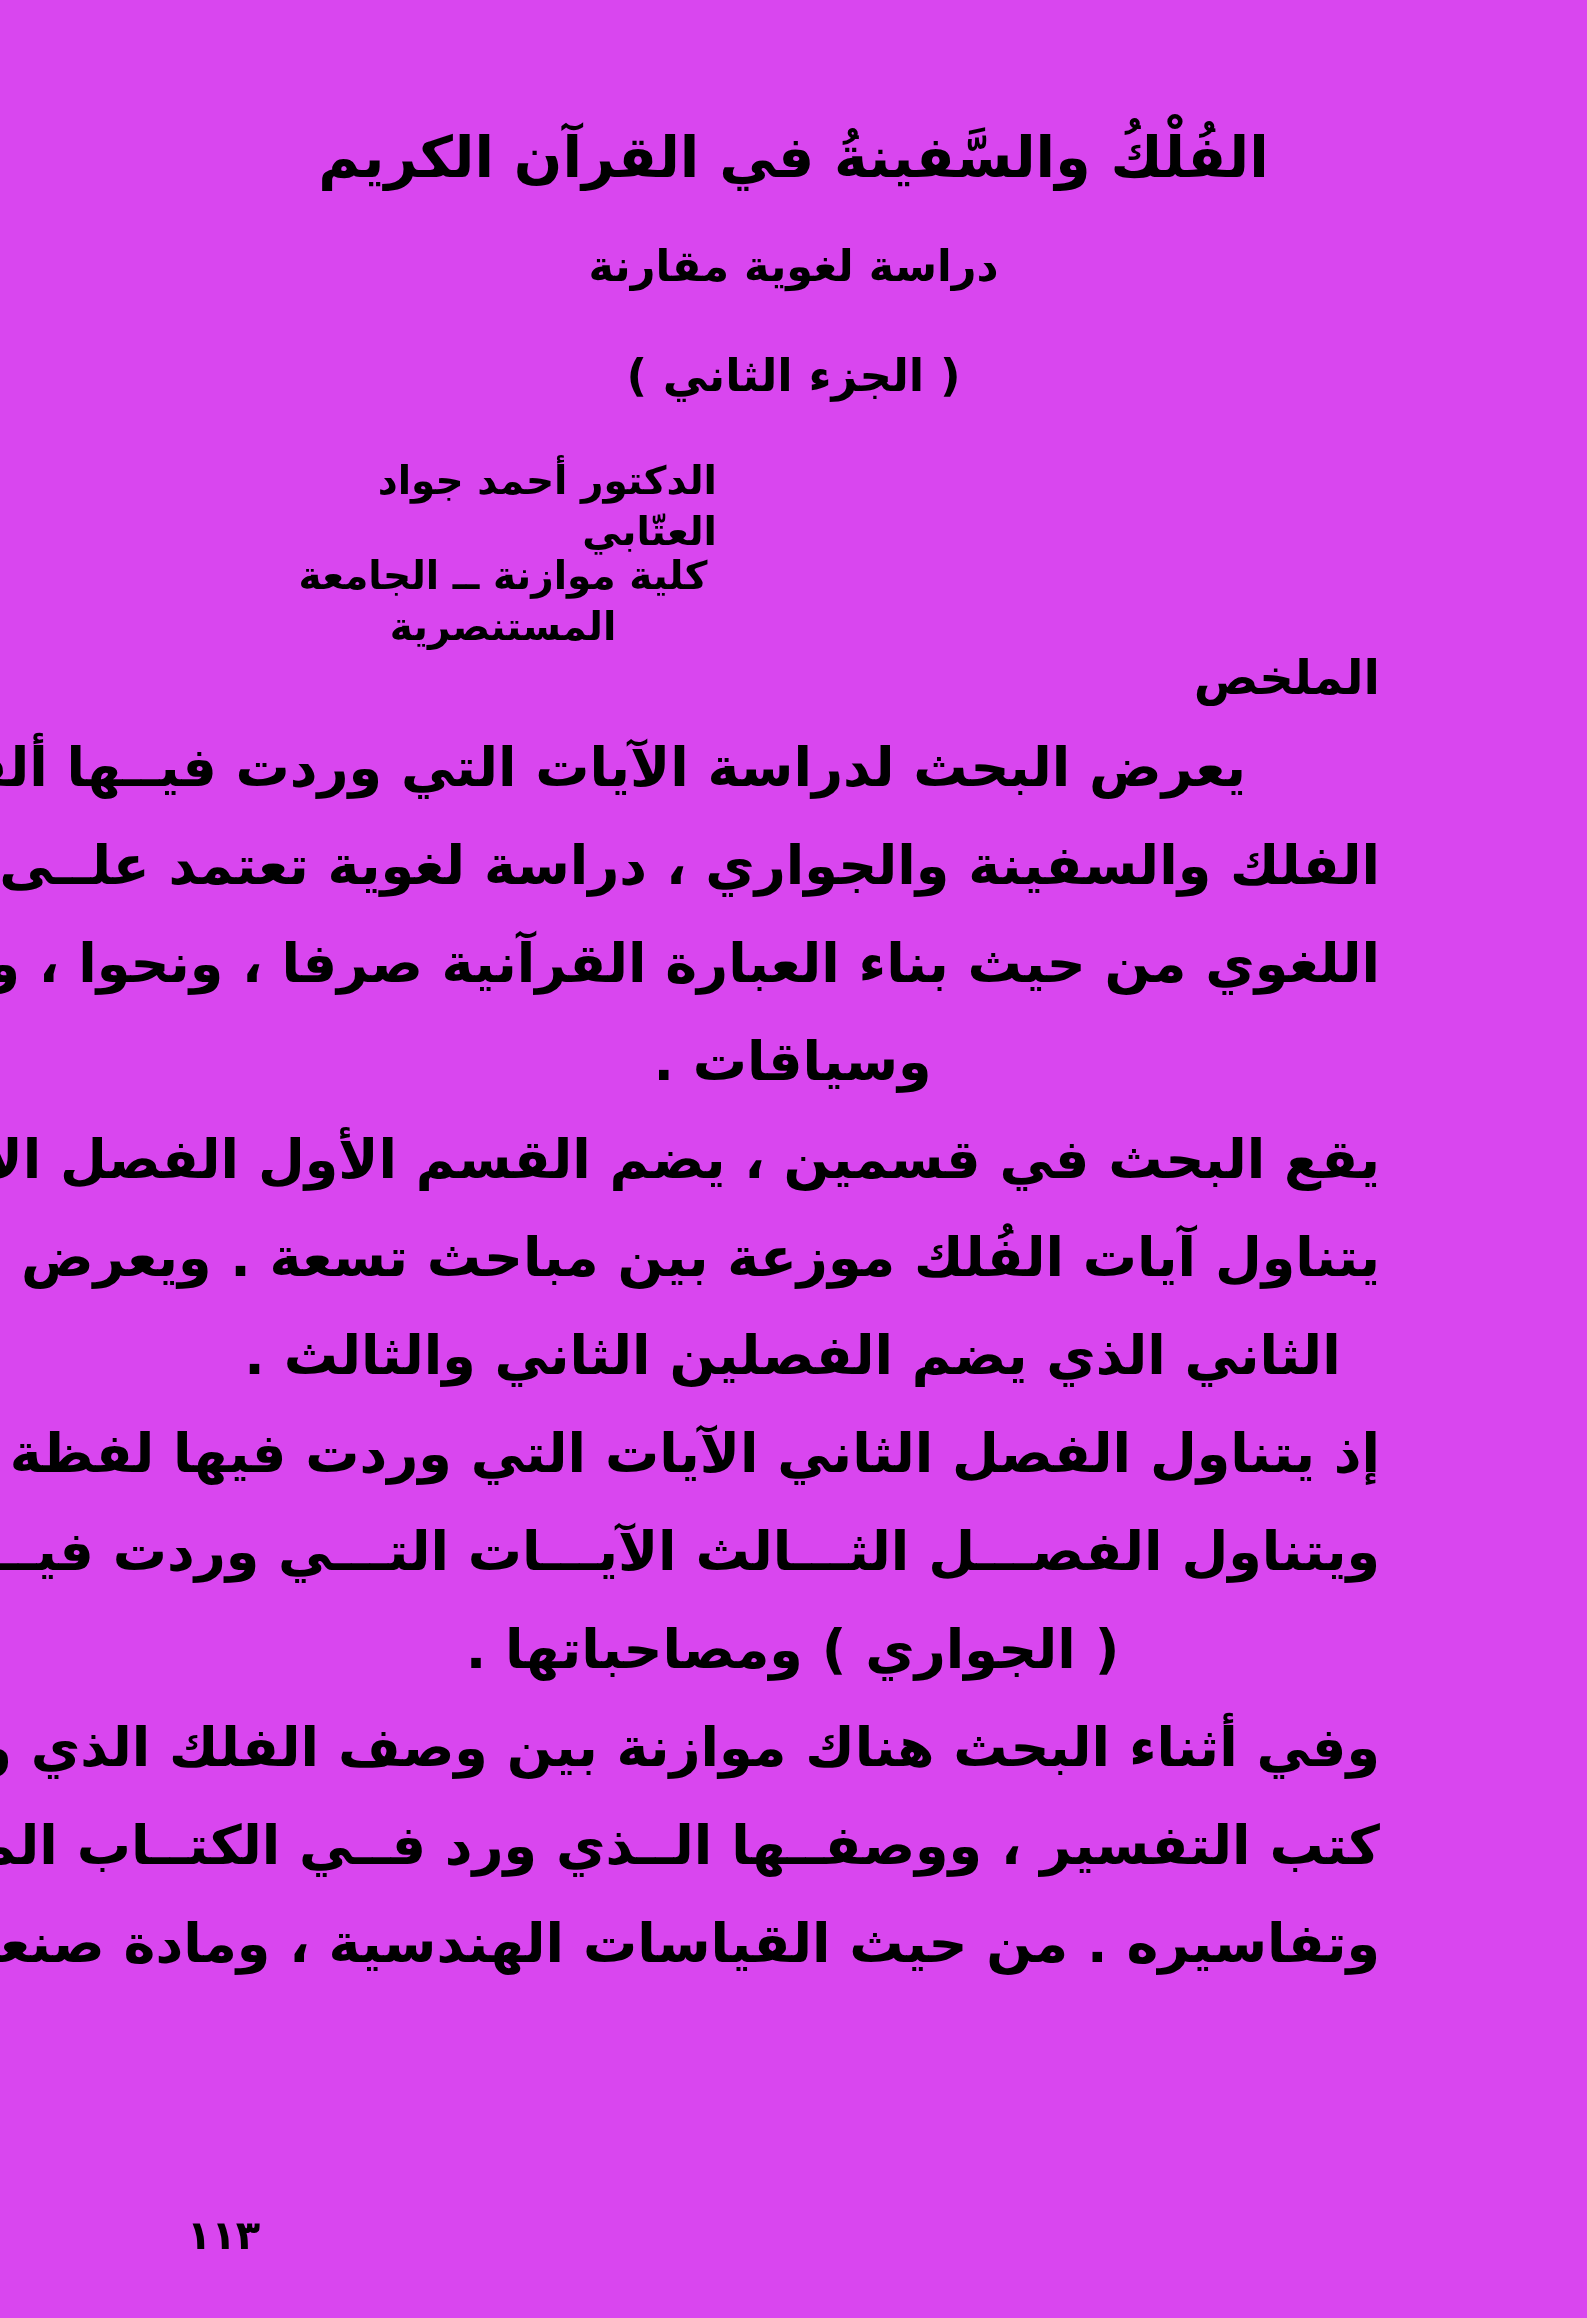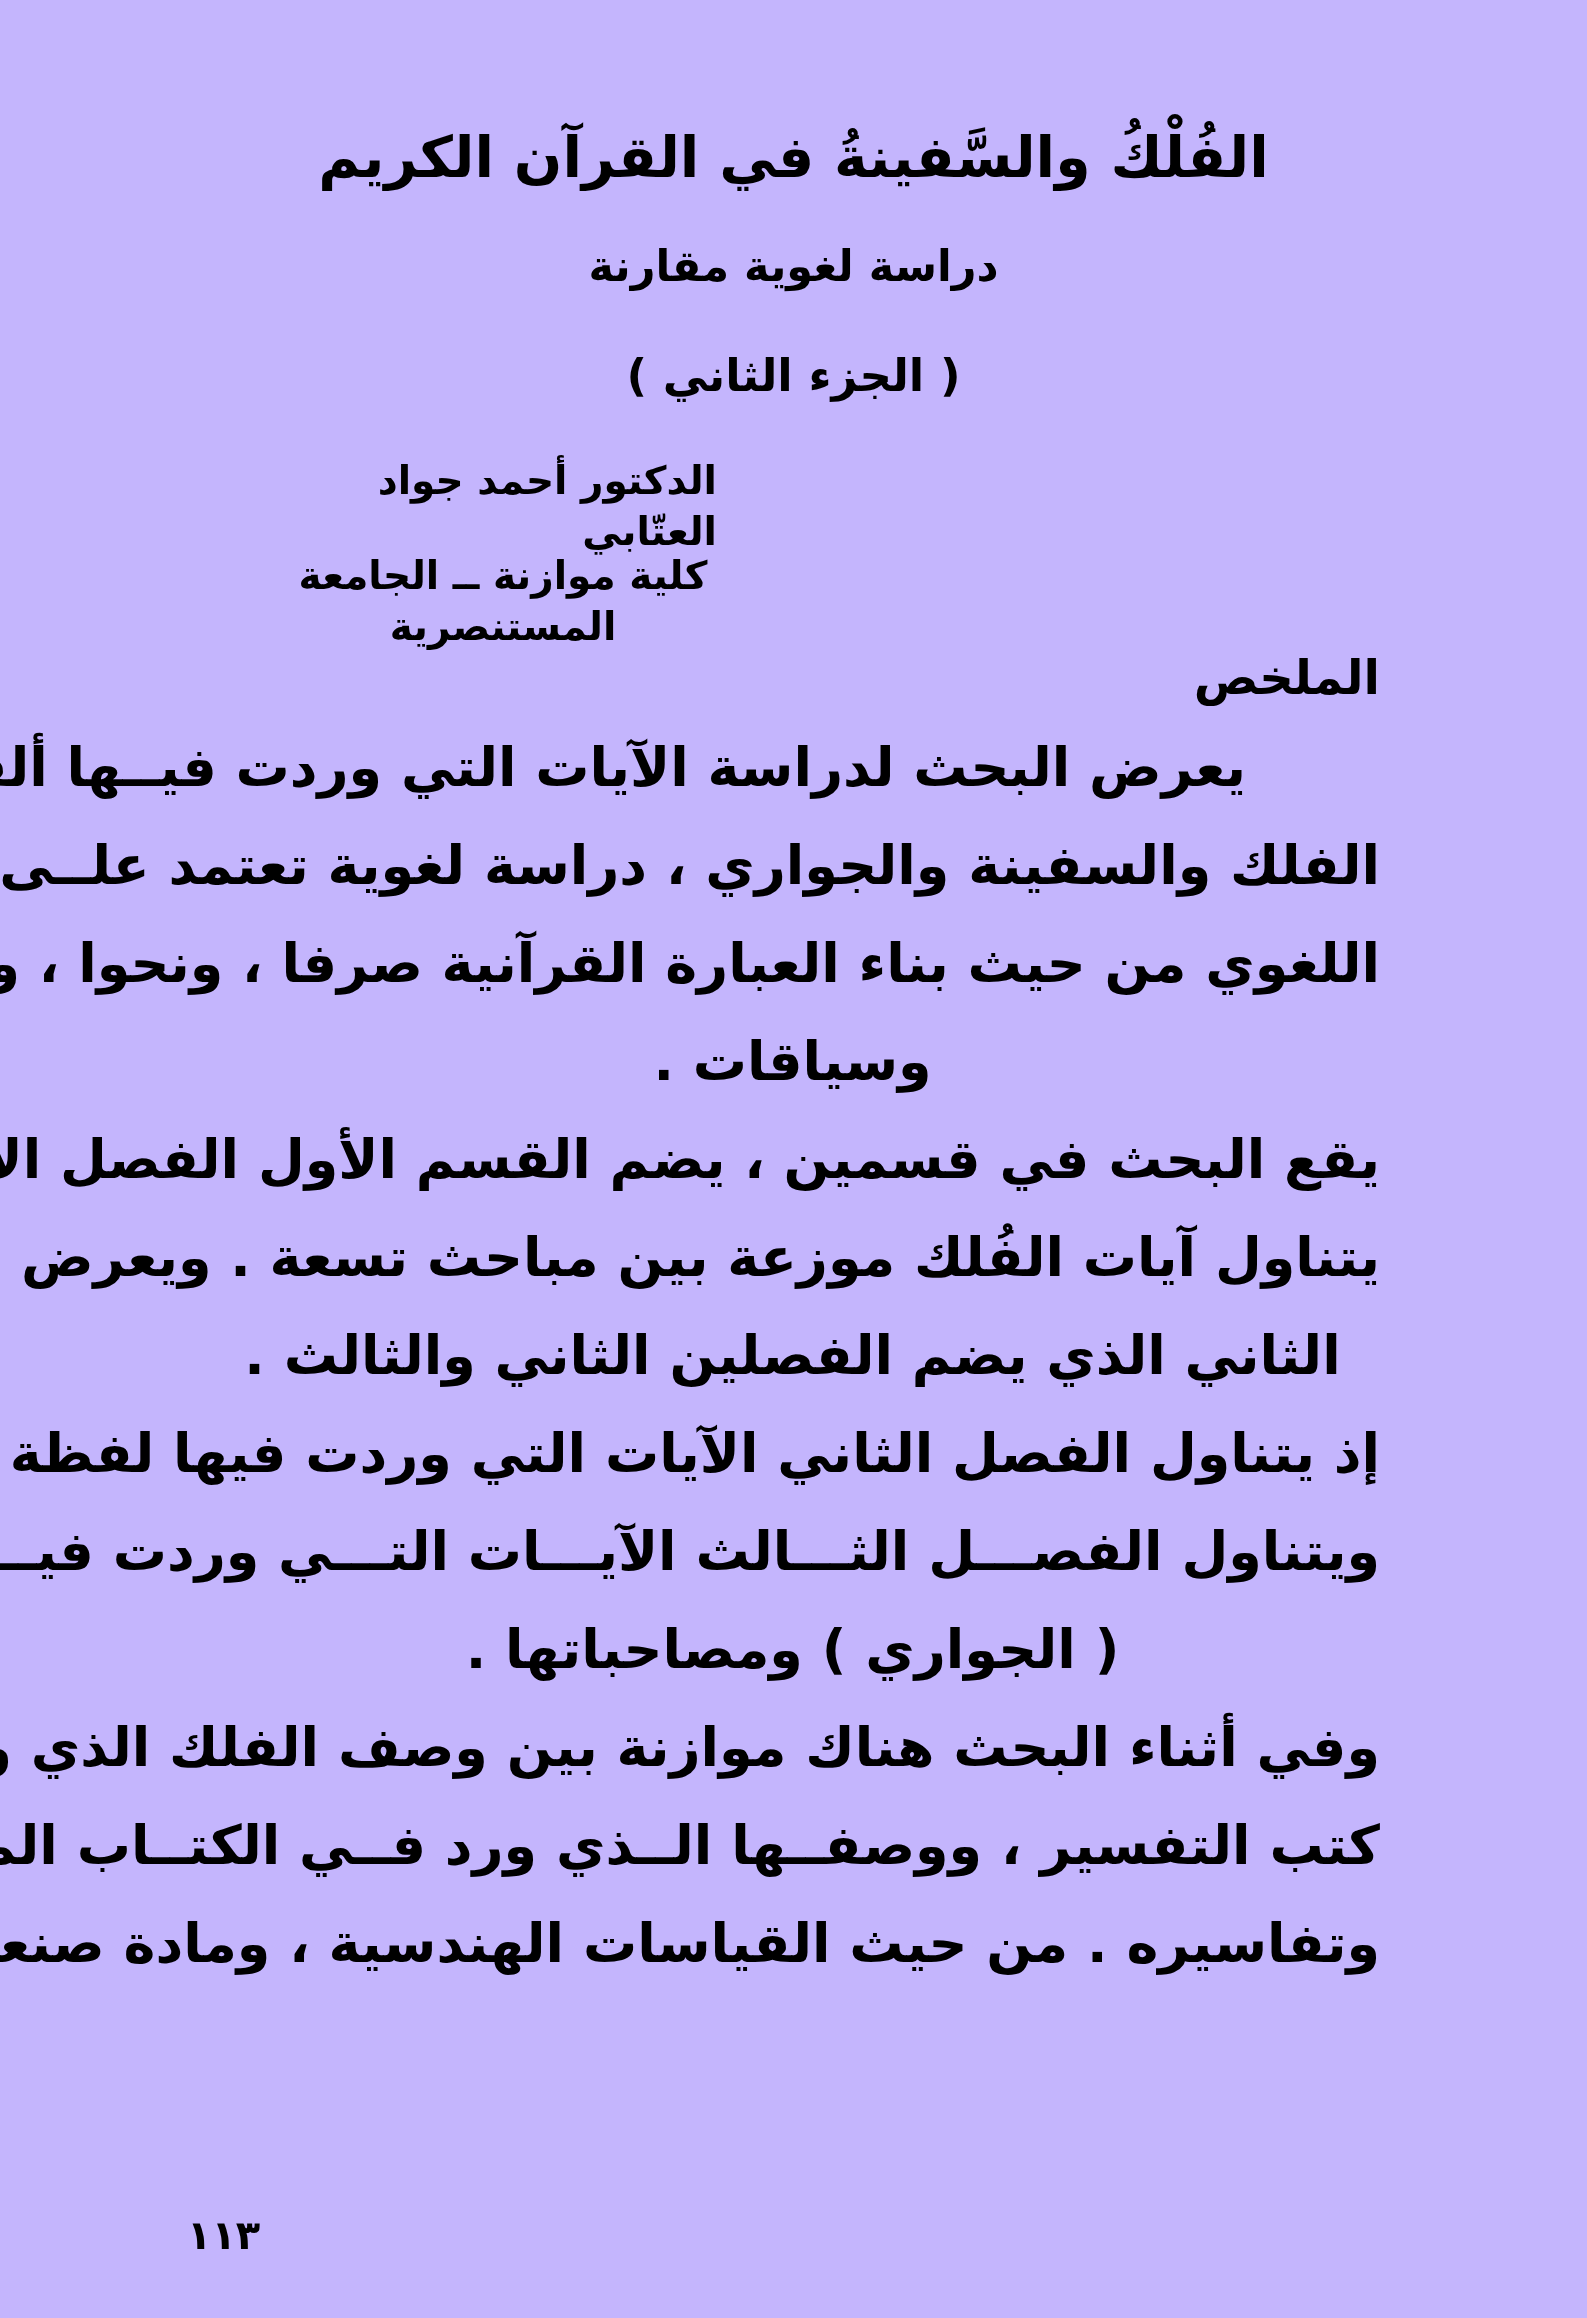--- a/index.html
+++ b/index.html
@@ -4,21 +4,21 @@
 <style>
   html, body {
     margin: 0;
     padding: 0;
     background: #ffffff;
   }
   .page {
     position: relative;
     width: 1587px;
     height: 2319px;
-    background: #c4b5fd;
+    background: #d946ef;
     color: #000000;
     direction: rtl;
     font-family: "DejaVu Sans", sans-serif;
     font-weight: bold;
     overflow: hidden;
     margin-left: 44px;
   }
   .doc-title {
     position: absolute;
     top: 119px;

